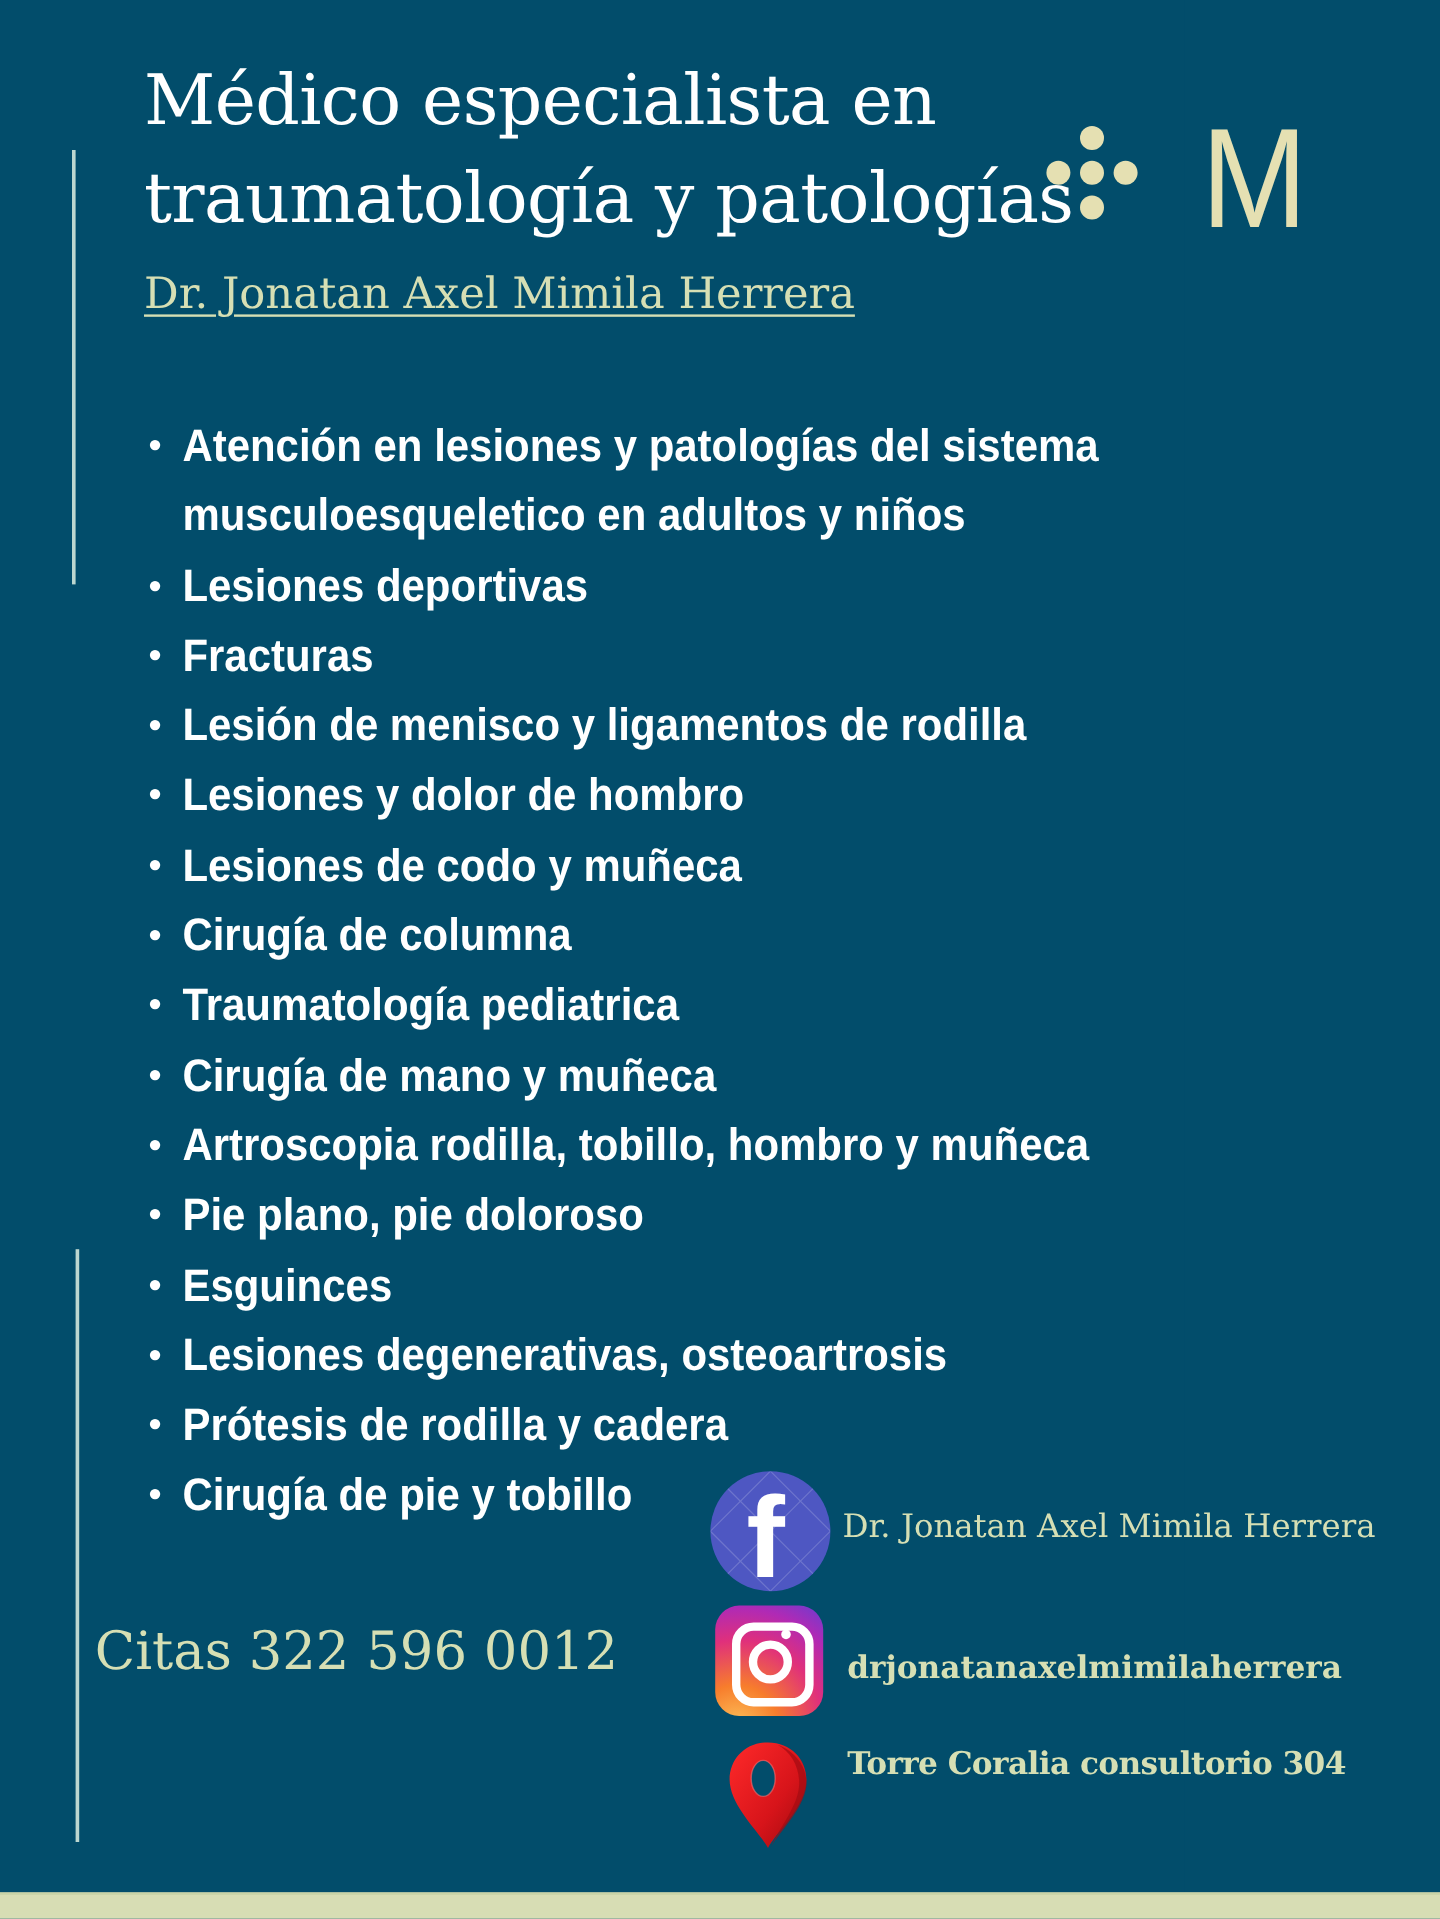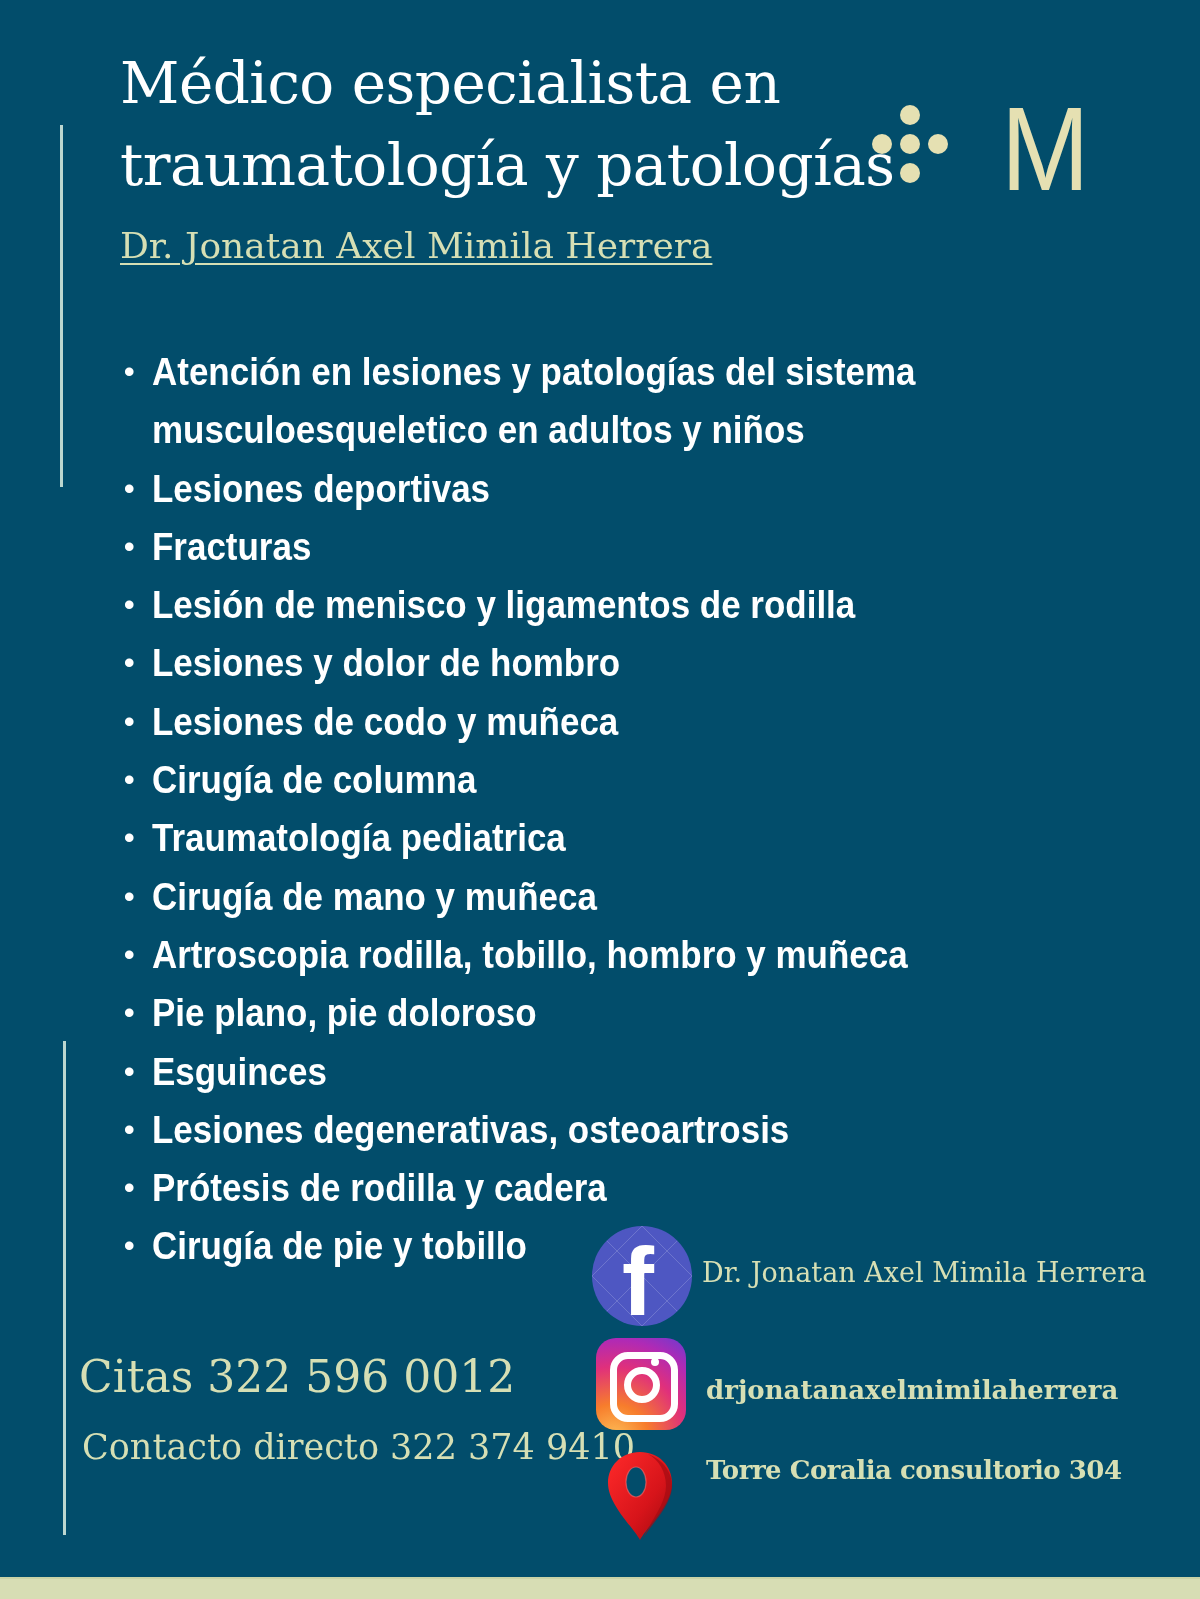--- a/index.html
+++ b/index.html
@@ -116,21 +116,20 @@
   <div class="fb-label">Dr. Jonatan Axel Mimila Herrera</div>
 
   <div class="ig-icon">
     <span class="ring"></span>
     <span class="lens"></span>
     <span class="flash"></span>
   </div>
   <div class="ig-label">drjonatanaxelmimilaherrera</div>
 
   <div class="contact citas">Citas 322 596 0012</div>
-  <div class="contact direct">Contacto directo 322 374 9410</div>
 
   <div class="pin-icon">
     <svg width="72" height="92" viewBox="0 0 72 92">
       <defs>
         <linearGradient id="pinG" x1="0" y1="0" x2="1" y2="1">
           <stop offset="0" stop-color="#ff2a2a"></stop>
           <stop offset="0.6" stop-color="#d7141a"></stop>
           <stop offset="1" stop-color="#9e0a0f"></stop>
         </linearGradient>
       </defs>

